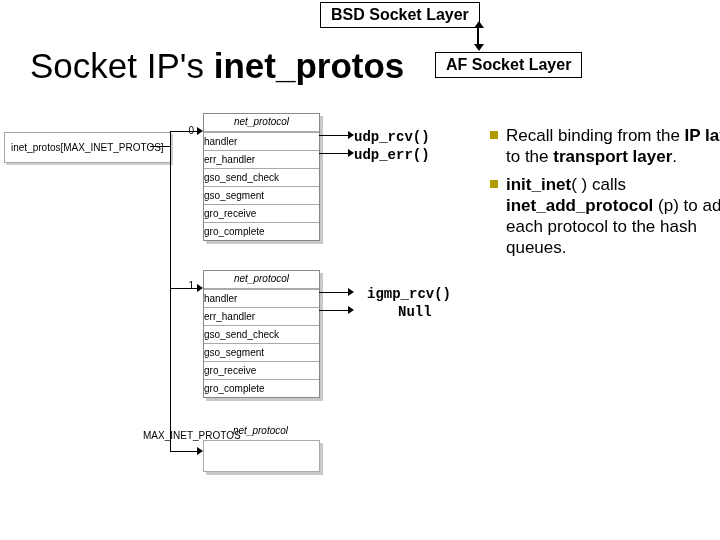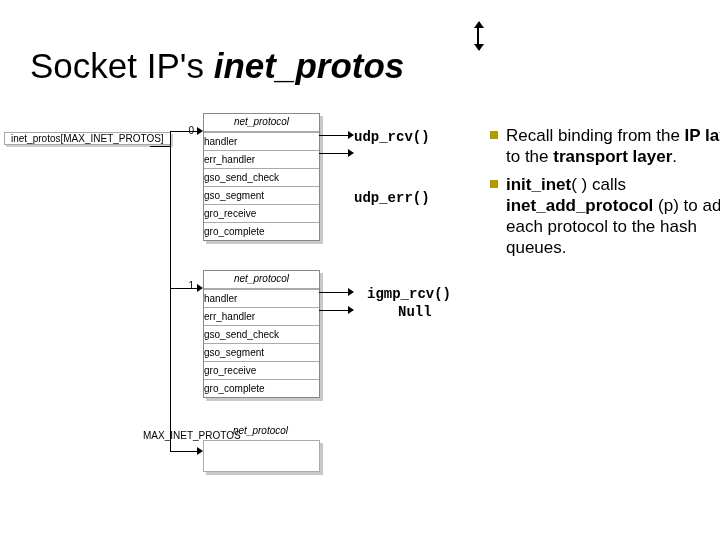--- a/index.html
+++ b/index.html
@@ -26,21 +26,20 @@
     font-size: 16px;
   }
   .title {
     position: absolute;
     left: 30px;
     top: 46px;
     font-size: 35px;
     font-weight: 400;
   }
   .title .ital {
-    font-style: italic;
     font-weight: 700;
   }
   
   .dvarrow {
     position: absolute;
     width: 0;
     border-left: 2px solid #000;
     height: 18px;
   }
   .dvarrow::before, .dvarrow::after {
@@ -53,21 +52,21 @@
   }
   .dvarrow::before { top: -6px; border-bottom: 7px solid #000; }
   .dvarrow::after  { bottom: -6px; border-top: 7px solid #000; }
 
   
   .arrbox {
     position: absolute;
     left: 4px;
     top: 132px;
     font-size: 10px;
-    padding: 0 6px;
+    padding: 9px 6px;
     background: #fff;
     border: 1px solid #a7a7a7;
     box-shadow: 2px 2px 0 #cfcfcf;
   }
 
   
   .struct {
     position: absolute;
     left: 203px;
     width: 115px;
@@ -154,20 +153,22 @@
     width: 8px;
     height: 8px;
     background: #b09a00;
   }
 </style>
 </head>
 <body>
 
 <div class="slide">
 
+  <div class="badge" style="left:320px; top:2px;">BSD Socket Layer</div>
+  <div class="badge" style="left:435px; top:52px;">AF Socket Layer</div>
   <div class="dvarrow" style="left:477px; top:27px;"></div>
 
   <div class="title">
     <span>Socket IP's </span><span class="ital">inet_protos</span>
   </div>
 
   <div class="arrbox">inet_protos[MAX_INET_PROTOS]</div>
 
   <div class="idxlabel" style="left:182px; top:125px; width:12px;">0</div>
   <div class="idxlabel" style="left:182px; top:280px; width:12px;">1</div>
@@ -199,21 +200,21 @@
   <div class="hline" style="left:150px; top:146px; width:20px;"></div>
   <div class="vline" style="left:170px; top:131px; height:320px;"></div>
   <div class="hline" style="left:170px; top:131px; width:28px;"></div>
   <div class="arrR" style="left:197px; top:127px;"></div>
   <div class="hline" style="left:170px; top:288px; width:28px;"></div>
   <div class="arrR" style="left:197px; top:284px;"></div>
   <div class="hline" style="left:170px; top:451px; width:28px;"></div>
   <div class="arrR" style="left:197px; top:447px;"></div>
 
   <div class="monolabel" style="left:354px; top:129px;">udp_rcv()</div>
-  <div class="monolabel" style="left:354px; top:147px;margin-top:43px;">udp_err()</div>
+  <div class="monolabel" style="left:354px; top:147px;">udp_err()</div>
   <div class="hline" style="left:319px; top:135px; width:30px;"></div>
   <div class="arrR" style="left:348px; top:131px;"></div>
   <div class="hline" style="left:319px; top:153px; width:30px;"></div>
   <div class="arrR" style="left:348px; top:149px;"></div>
 
   <div class="monolabel" style="left:354px; top:286px;padding-left:13px;">igmp_rcv()</div>
   <div class="monolabel" style="left:354px; top:304px;padding-left:44px;">Null</div>
   <div class="hline" style="left:319px; top:292px; width:30px;"></div>
   <div class="arrR" style="left:348px; top:288px;"></div>
   <div class="hline" style="left:319px; top:310px; width:30px;"></div>

